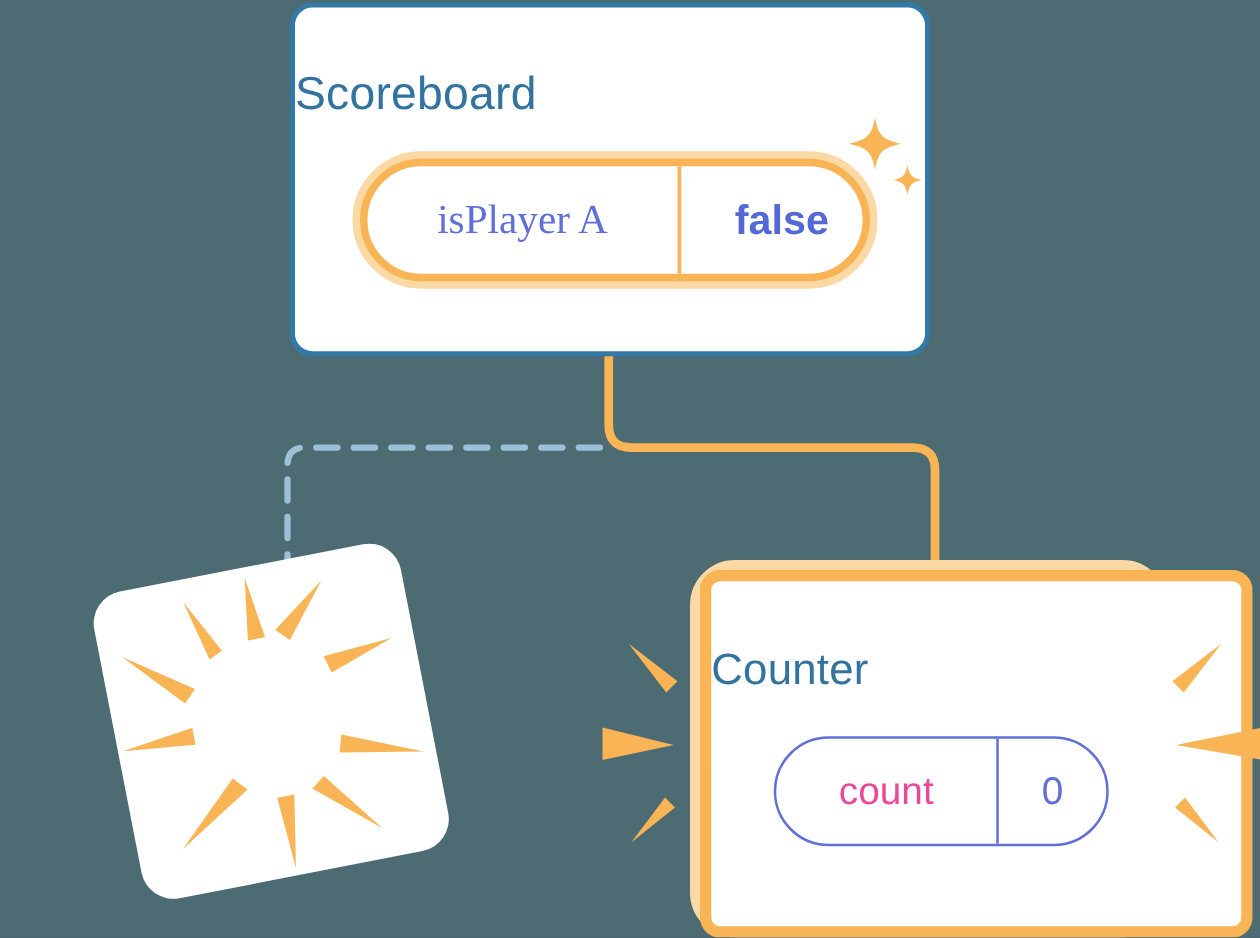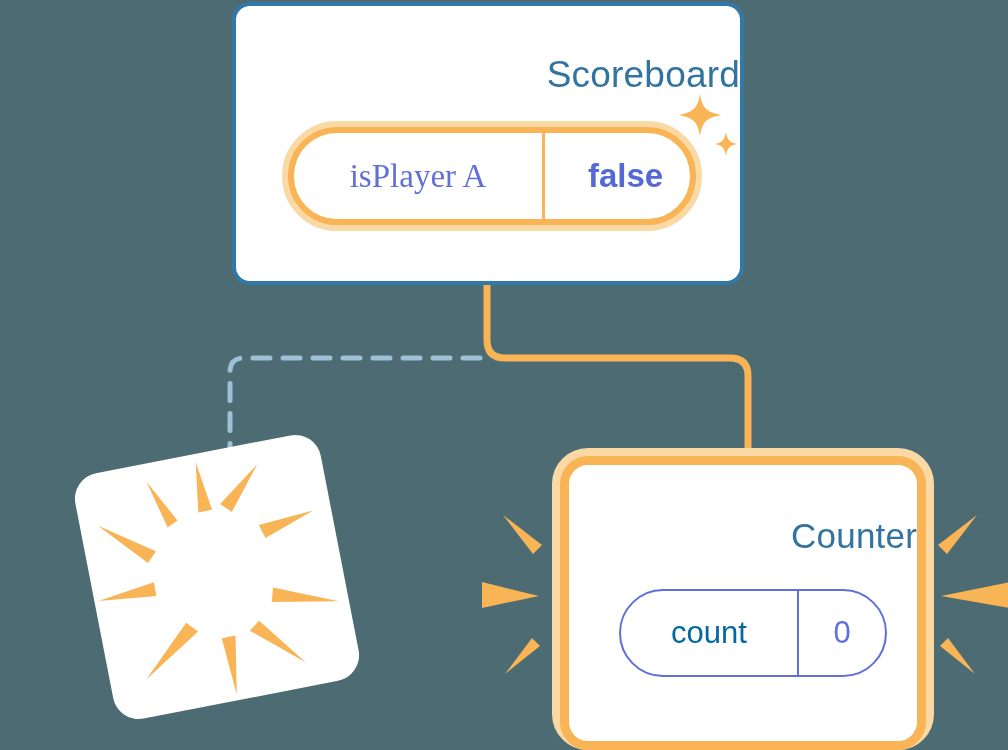--- a/index.html
+++ b/index.html
@@ -36,21 +36,21 @@
     left: 232px;
     top: 2px;
     width: 512px;
     height: 283px;
     background: #ffffff;
     border: 4px solid #3279a8;
     border-radius: 18px;
     box-sizing: border-box;
   }
   .card-title {
-    text-align: right;
+    text-align: left;
     color: #32739f;
     font-size: 37px;
     font-weight: 400;
     letter-spacing: 0.2px;
     line-height: 1;
   }
   .scoreboard-card .card-title {
     margin-top: 50px;
   }
 
@@ -142,26 +142,26 @@
     width: 382px;
     height: 302px;
     box-sizing: border-box;
     border: 14px solid #fbd9a4;
     border-radius: 36px;
   }
   .counter-card {
     position: absolute;
     left: 560px;
     top: 456px;
-    width: 366px;
+    width: 442px;
     height: 294px;
     box-sizing: border-box;
     background: #ffffff;
     border: 9px solid #f8b455;
-    border-radius: 28px;
+    border-radius: 16px;
   }
   .counter-card .card-title {
     margin-top: 53px;
     font-size: 35px;
   }
 
   
   .counter-pill {
     position: absolute;
     left: 50px;
@@ -174,21 +174,21 @@
     background: #ffffff;
     display: flex;
     align-items: stretch;
   }
   .counter-pill .pill-key {
     flex: 0 0 176px;
     display: flex;
     align-items: center;
     justify-content: center;
     border-right: 2px solid #6170d8;
-    color: #0369a1;
+    color: #ec4899;
     font-size: 31px;
   }
   .counter-pill .pill-val {
     flex: 1 1 auto;
     display: flex;
     align-items: center;
     justify-content: center;
     color: #6170d8;
     font-size: 31px;
   }

